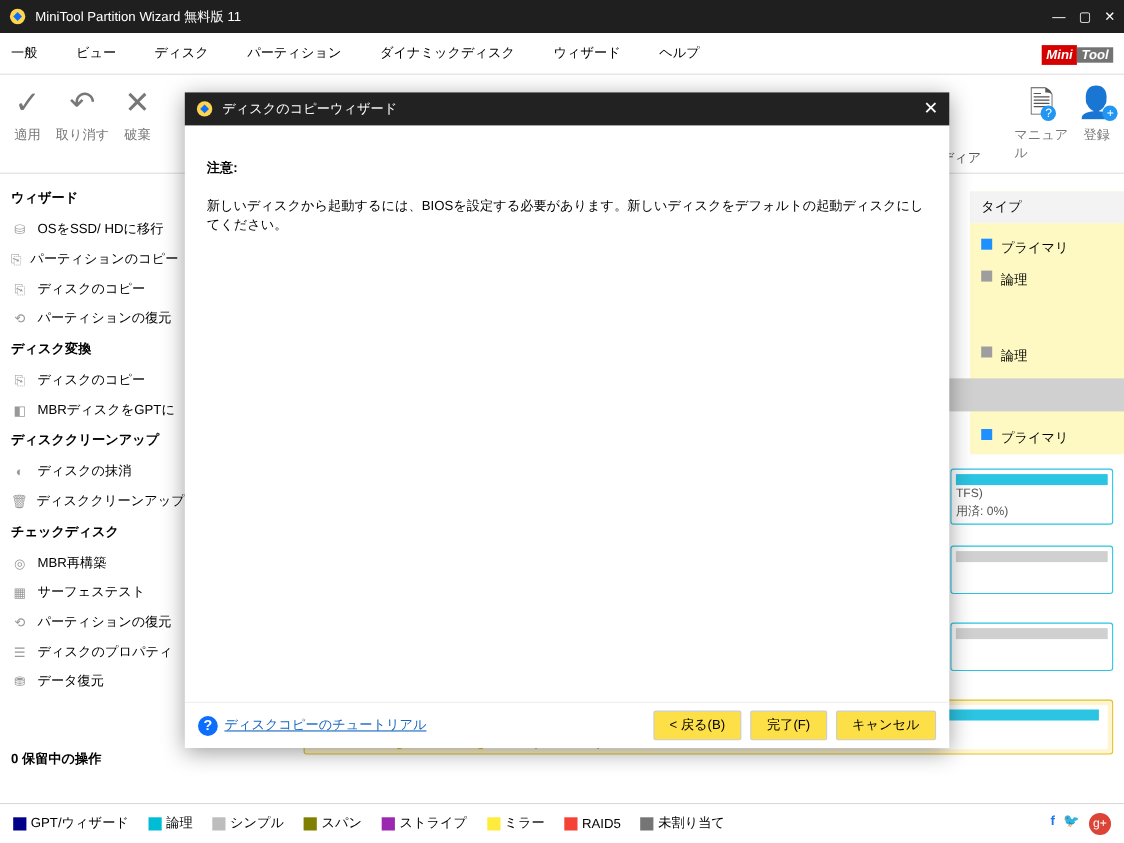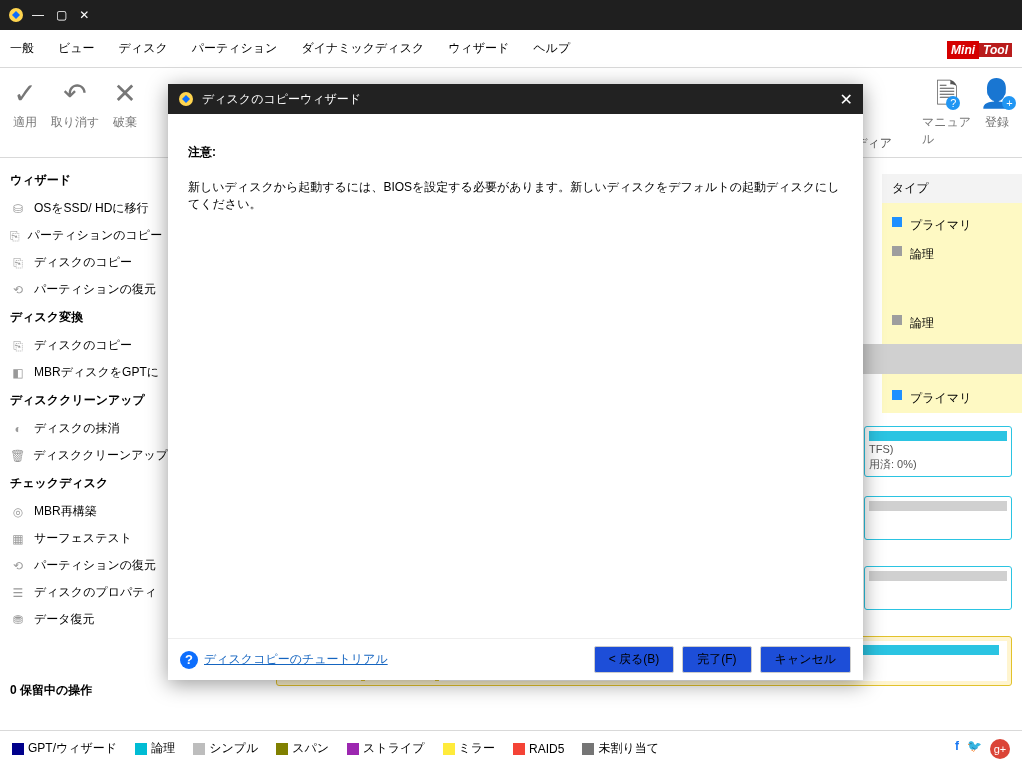--- a/index.html
+++ b/index.html
@@ -2,24 +2,24 @@
 <html><head>
 <meta charset="utf-8">
 <style>
 *{margin:0;padding:0;box-sizing:border-box;font-family:"Meiryo UI","MS Gothic",sans-serif;font-size:12px}
 body{width:1022px;height:766px;background:#fff;overflow:hidden;position:relative}
 .titlebar{height:30px;background:#1f1f1f;color:#fff;display:flex;align-items:center;padding:0 8px}
 .titlebar .logo{width:16px;height:16px;margin-right:8px}
 .titlebar .title{flex:1}
 .titlebar .win-controls{display:flex;gap:12px;font-size:14px}
 .titlebar .win-controls span{cursor:pointer}
-.menubar{height:38px;background:#fff;border-bottom:1px solid #d9d9d9;display:flex;align-items:center;padding:0 10px;gap:24px}
+.menubar{height:38px;background:#fff;border-bottom:1px solid #d9d9d9;display:flex;align-items:center;padding:0 10px;gap:35px}
 .menubar .brand{margin-left:auto;font-weight:700;font-style:italic;font-size:18px}
 .menubar .brand .red{background:#d50000;color:#fff;padding:2px 4px}
-.menubar .brand .blk{background:#b91c1c;color:#fff;padding:0 4px}
+.menubar .brand .blk{background:#737373;color:#fff;padding:0 4px}
 .toolbar{height:90px;background:#fff;border-bottom:1px solid #d9d9d9;display:flex;align-items:flex-start;padding-top:12px}
 .tool-btn{width:50px;display:flex;flex-direction:column;align-items:center;gap:6px;color:#777}
 .tool-btn .ico{font-size:28px;line-height:1}
 .tool-btn.right{margin-left:auto}
 .content{display:flex;height:560px}
 .sidebar{width:170px;background:#fff;padding:8px 0;overflow:hidden}
 .sb-hdr{font-weight:700;padding:6px 10px}
 .sb-item{display:flex;align-items:center;gap:8px;padding:5px 10px;white-space:nowrap}
 .sb-item .si{color:#999;width:16px;display:inline-block;text-align:center}
 .main{flex:1;position:relative;background:#fff}
@@ -47,35 +47,36 @@
 .modal-hdr{padding:12px 20px;border-bottom:1px solid #d9d9d9}
 .modal-hdr .mh1{font-weight:700;margin-bottom:4px}
 .modal-hdr .mh2{margin-left:20px}
 .modal-body{flex:1;padding:30px 20px}
 .modal-body .mb1{font-weight:700;margin-bottom:18px}
 .modal-body .mb2{}
 .modal-foot{height:42px;border-top:1px solid #eee;display:flex;align-items:center;padding:0 12px;gap:8px}
 .modal-foot .help{display:flex;align-items:center;gap:6px}
 .modal-foot .help a{color:#1565c0;text-decoration:underline}
 .modal-foot .spacer{flex:1}
-.modal-foot button{padding:4px 14px;background:#1d4ed8;border:1px solid #ccc;border-radius:2px;cursor:pointer}
+.modal-foot button{padding:4px 14px;background:#fde047;border:1px solid #ccc;border-radius:2px;cursor:pointer}
 .help-ico{width:18px;height:18px;border-radius:50%;background:#0d6efd;color:#fff;display:flex;align-items:center;justify-content:center;font-weight:700;font-size:13px}
 .reg-badge{position:relative}
 .reg-badge::after{content:"+";position:absolute;bottom:-2px;right:-2px;width:14px;height:14px;background:#2196f3;color:#fff;border-radius:50%;font-size:11px;display:flex;align-items:center;justify-content:center}
 .man-badge{position:relative}
 .man-badge::after{content:"?";position:absolute;bottom:-2px;right:-2px;width:14px;height:14px;background:#2196f3;color:#fff;border-radius:50%;font-size:11px;display:flex;align-items:center;justify-content:center}
 </style>
 </head>
 <body>
 
 <div class="titlebar">
   <svg class="logo" viewBox="0 0 16 16">
       <circle cx="8" cy="8" r="7" fill="#ffd54f"></circle>
       <path d="M4 8 L8 4 L12 8 L8 12 Z" fill="#0d6efd"></path>
     </svg>
+  <span class="title">MiniTool Partition Wizard 無料版 11</span>
   <div class="win-controls">
     <span>—</span>
     <span>▢</span>
     <span>✕</span>
   </div>
 </div>
 
 <div class="menubar">
   <span>一般</span>
   <span>ビュー</span>

